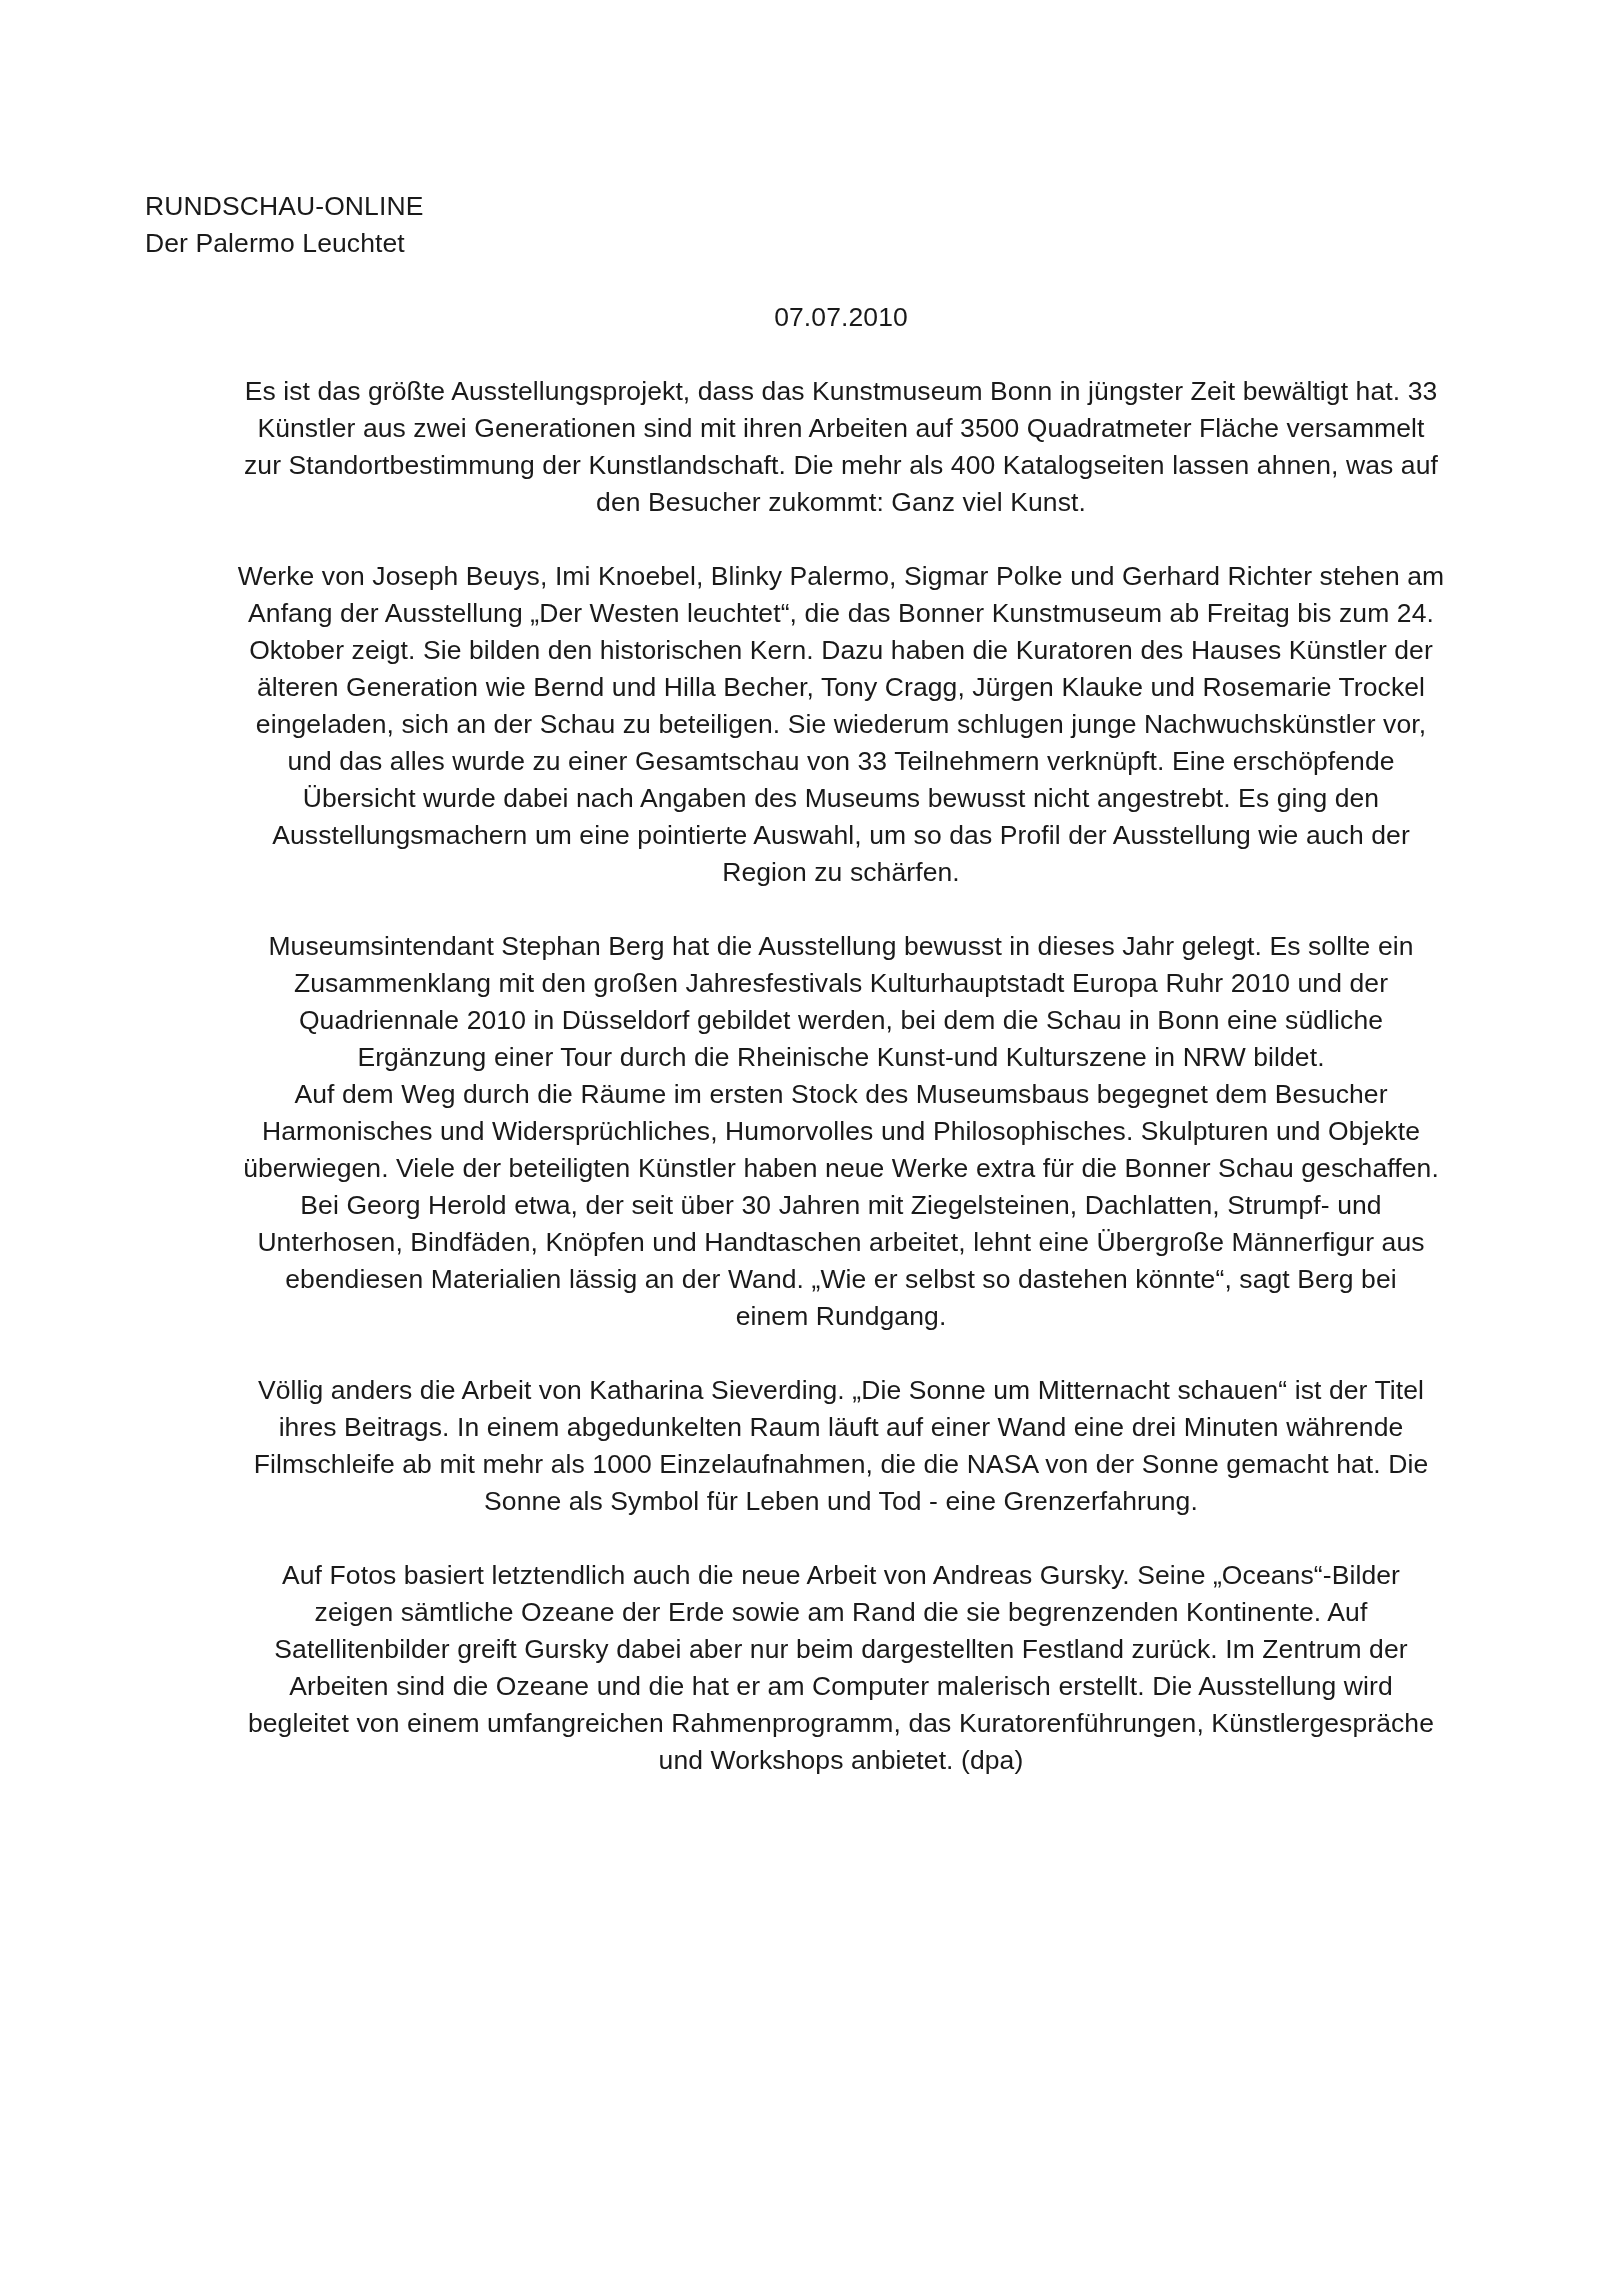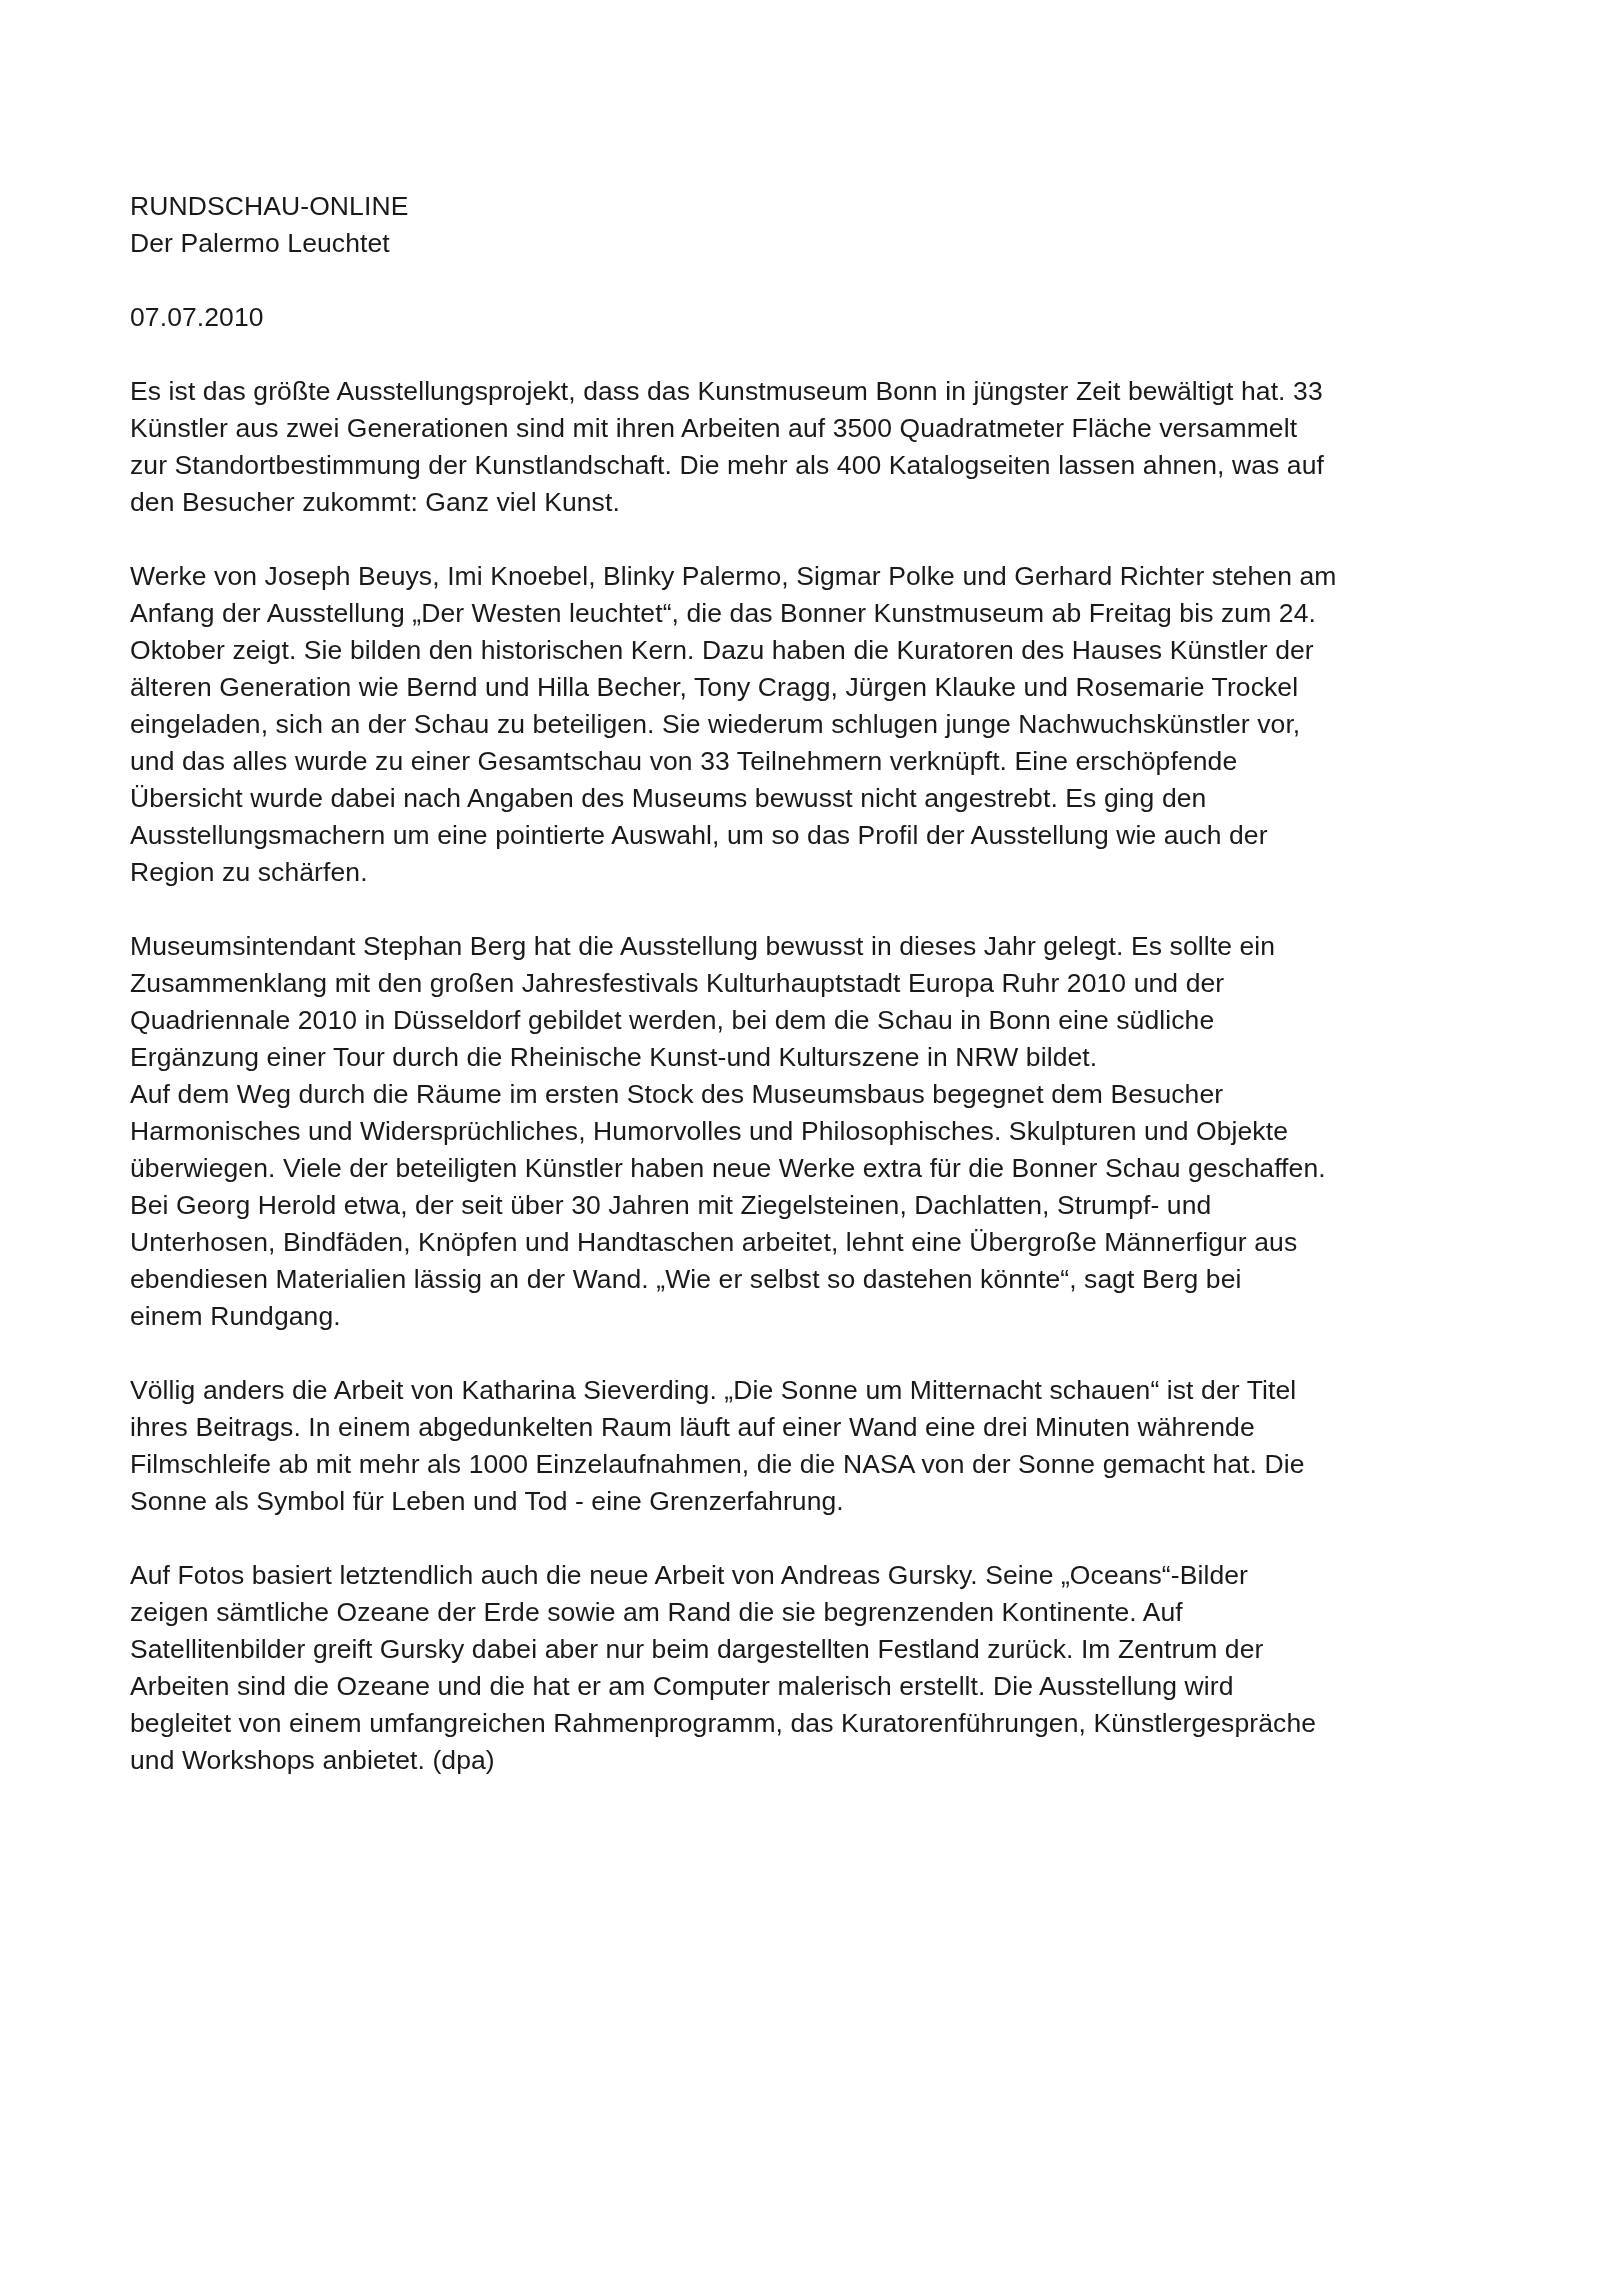--- a/index.html
+++ b/index.html
@@ -10,34 +10,35 @@
   body {
     width: 1620px;
     height: 2293px;
     position: relative;
     font-family: "Liberation Sans", "DejaVu Sans", sans-serif;
     color: #1a1a1a;
     -webkit-font-smoothing: antialiased;
   }
   .page {
     position: absolute;
-    left: 130px;
+    left: 145px;
     top: 188px;
     width: 1392px;
   }
   .block {
     font-size: 26.5px;
     line-height: 37px;
     font-weight: 400;
     letter-spacing: 0.1px;
     white-space: pre;
     margin: 0;
   }
   .block + .block {
     margin-top: 37px;
+    text-align: center;
   }
 </style>
 </head>
 <body>
 
 <div class="page">
   <div class="block"><span>RUNDSCHAU-ONLINE</span><br><span>Der Palermo Leuchtet</span></div>
   <div class="block">07.07.2010</div>
   <p class="block">Es ist das größte Ausstellungsprojekt, dass das Kunstmuseum Bonn in jüngster Zeit bewältigt hat. 33
 Künstler aus zwei Generationen sind mit ihren Arbeiten auf 3500 Quadratmeter Fläche versammelt

